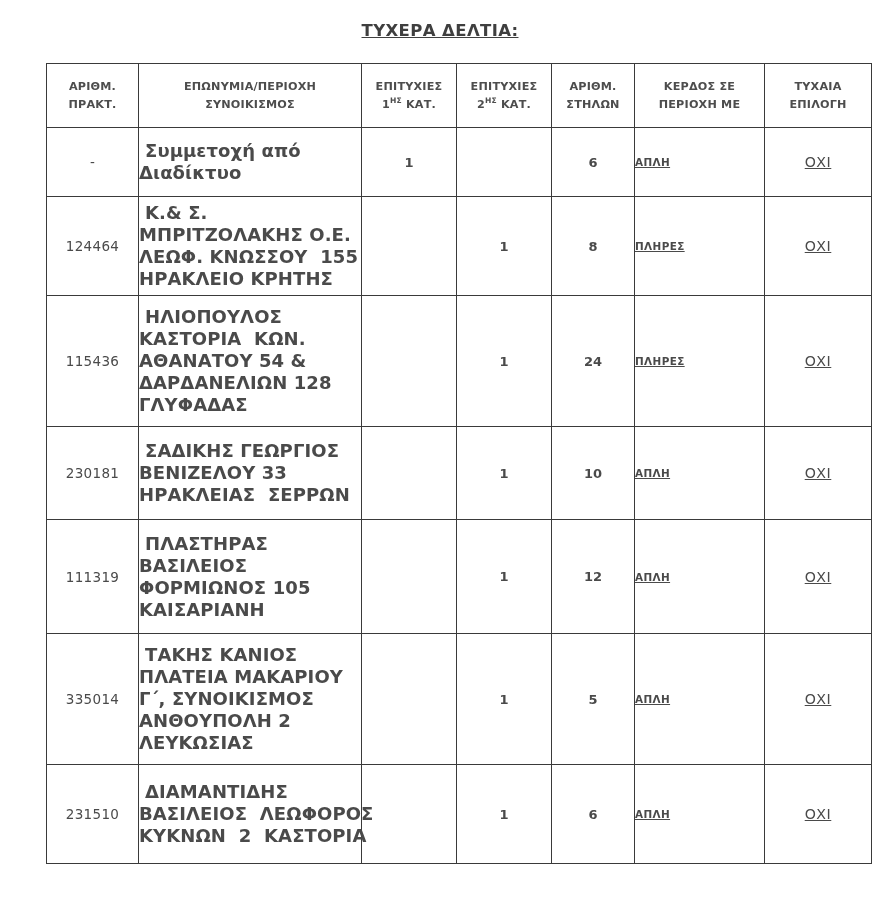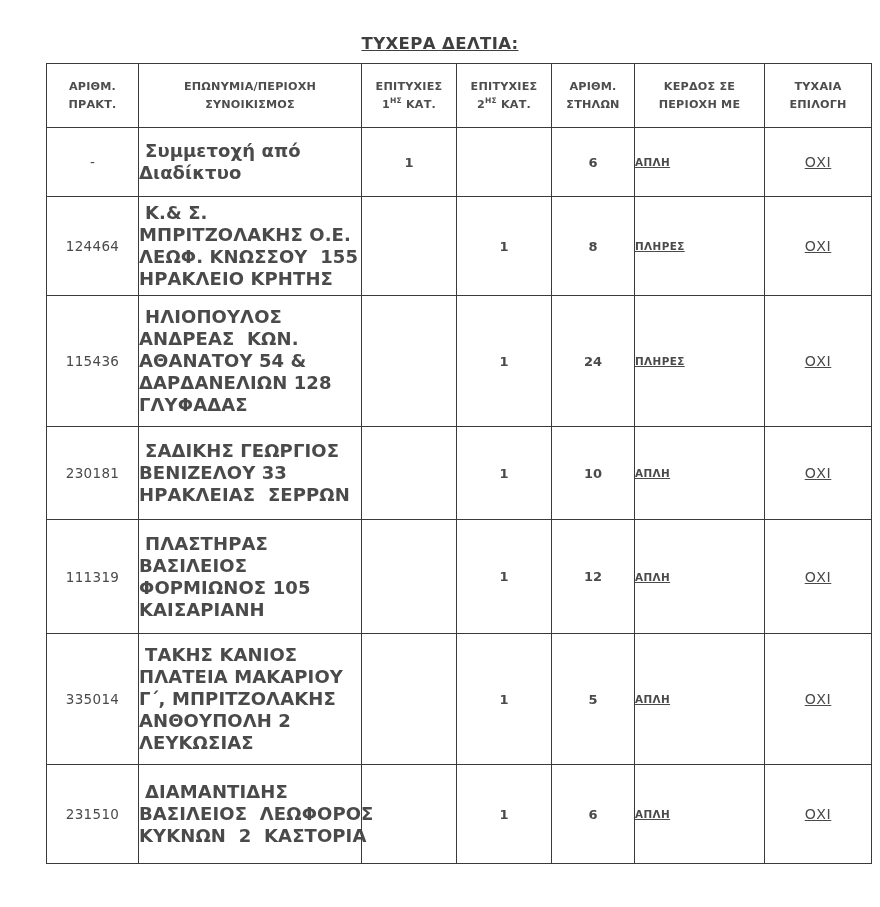--- a/index.html
+++ b/index.html
@@ -23,21 +23,21 @@
     box-sizing: border-box;
   }
   .doc-title {
     text-align: center;
     font-size: 16.5px;
     font-weight: bold;
     color: #3f3f3f;
     text-decoration: underline;
     letter-spacing: 0.4px;
     margin: 0;
-    padding-top: 32px;
+    padding-top: 19px;
     padding-bottom: 0;
     height: 24px;
     line-height: 24px;
   }
   .table-wrap {
     position: absolute;
     left: 46px;
     top: 63px;
     width: 825px;
   }
@@ -211,21 +211,21 @@
             <td class="num-cell"></td>
             <td class="num-cell">1</td>
             <td class="num-cell">8</td>
             <td class="prize-cell"><span>ΠΛΗΡΕΣ</span></td>
             <td class="random-cell"><span>ΟΧΙ</span></td>
           </tr>
           <tr class="r2">
             <td class="agency-num">115436</td>
             <td class="agency-name">
               <span class="ln first-line">ΗΛΙΟΠΟΥΛΟΣ</span>
-              <span class="ln">ΑΝΔΡΕΑΣ  ΚΩΝ.</span>
+              <span class="ln">ΚΑΣΤΟΡΙΑ  ΚΩΝ.</span>
               <span class="ln">ΑΘΑΝΑΤΟΥ 54 &amp;</span>
               <span class="ln">ΔΑΡΔΑΝΕΛΙΩΝ 128</span>
               <span class="ln">ΓΛΥΦΑΔΑΣ</span>
             </td>
             <td class="num-cell"></td>
             <td class="num-cell">1</td>
             <td class="num-cell">24</td>
             <td class="prize-cell"><span>ΠΛΗΡΕΣ</span></td>
             <td class="random-cell"><span>ΟΧΙ</span></td>
           </tr>
@@ -254,21 +254,21 @@
             <td class="num-cell">1</td>
             <td class="num-cell">12</td>
             <td class="prize-cell"><span>ΑΠΛΗ</span></td>
             <td class="random-cell"><span>ΟΧΙ</span></td>
           </tr>
           <tr class="r5">
             <td class="agency-num">335014</td>
             <td class="agency-name">
               <span class="ln first-line">ΤΑΚΗΣ ΚΑΝΙΟΣ</span>
               <span class="ln">ΠΛΑΤΕΙΑ ΜΑΚΑΡΙΟΥ</span>
-              <span class="ln">Γ΄, ΜΠΡΙΤΖΟΛΑΚΗΣ</span>
+              <span class="ln">Γ΄, ΣΥΝΟΙΚΙΣΜΟΣ</span>
               <span class="ln">ΑΝΘΟΥΠΟΛΗ 2</span>
               <span class="ln">ΛΕΥΚΩΣΙΑΣ</span>
             </td>
             <td class="num-cell"></td>
             <td class="num-cell">1</td>
             <td class="num-cell">5</td>
             <td class="prize-cell"><span>ΑΠΛΗ</span></td>
             <td class="random-cell"><span>ΟΧΙ</span></td>
           </tr>
           <tr class="r6">

